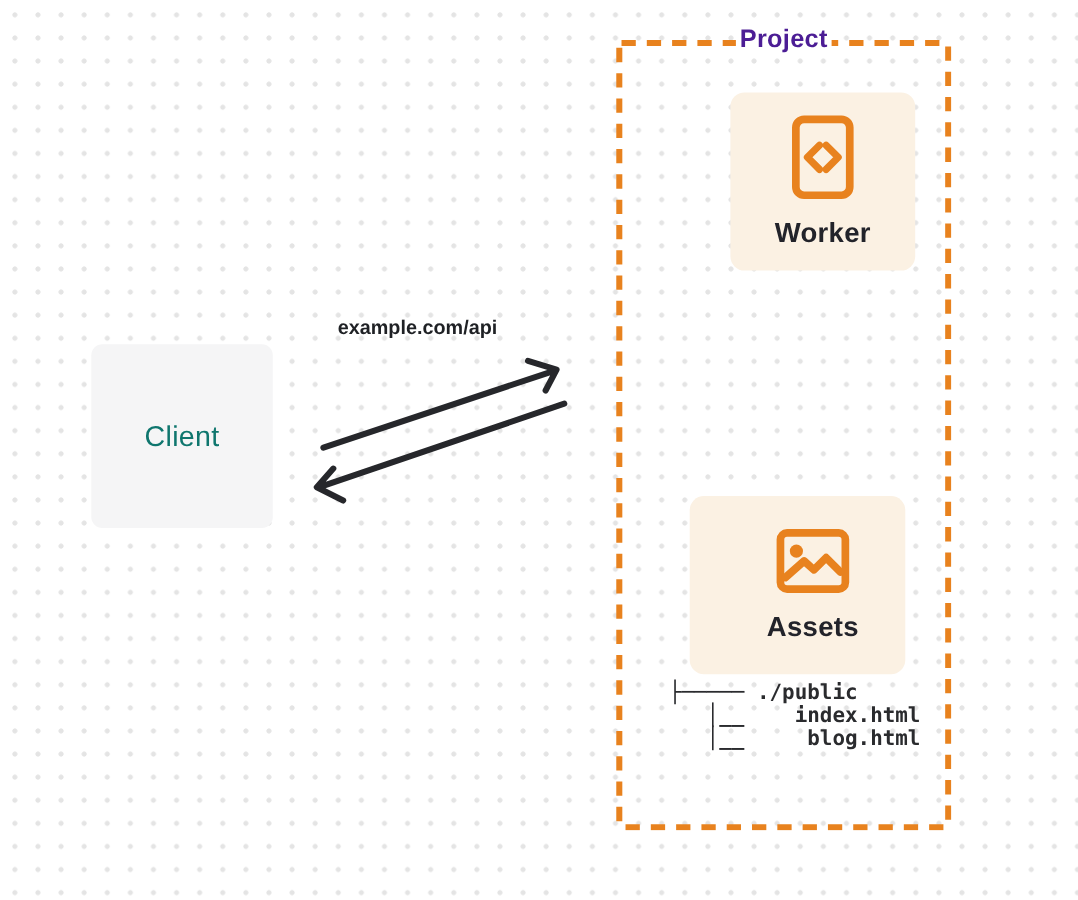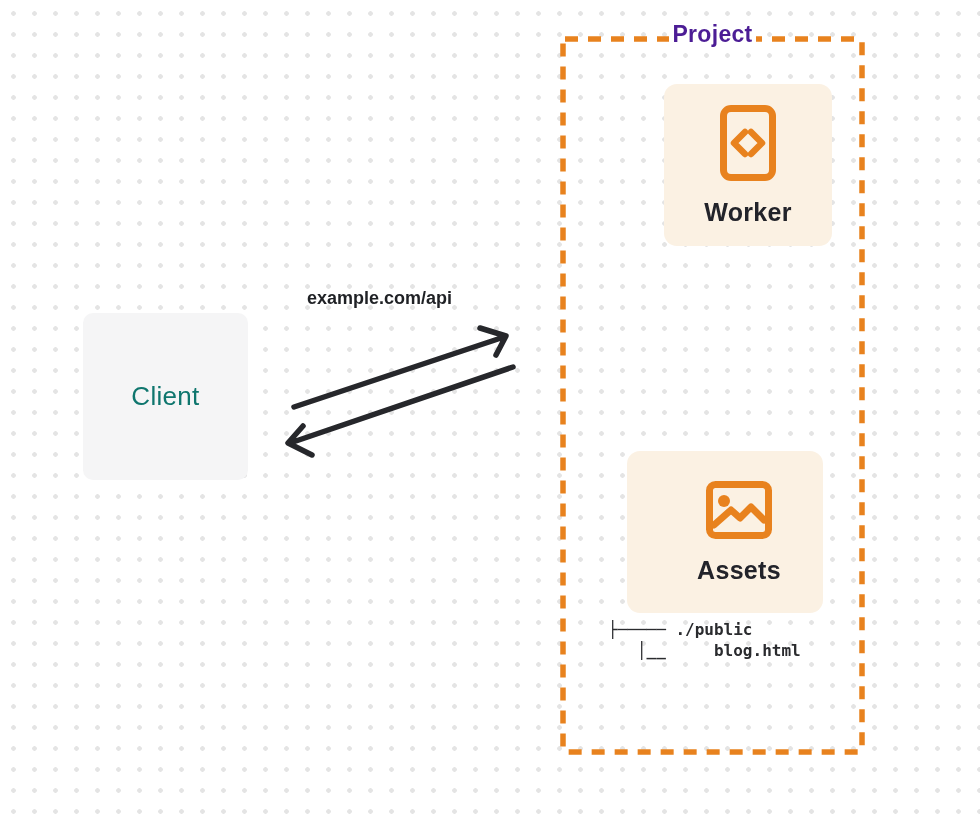--- a/index.html
+++ b/index.html
@@ -79,21 +79,21 @@
   }
   .worker-card { left: 72px; top: 48px; margin-left: 32px; }
   .assets-card { left: 67px; top: 415px; padding-left: 28px; }
 
   
   .file-tree {
     position: absolute;
     left: 608px; top: 619px;
     margin: 0;
     font-family: "DejaVu Sans Mono", "Liberation Mono", monospace;
-    font-size: 16px;
+    font-size: 19px;
     line-height: 21px;
     font-weight: 700;
     color: #2a2b2e;
   }
   .tree-line { display: block; white-space: pre; }
 </style>
 </head>
 <body>
 
 <div class="canvas">
@@ -129,15 +129,15 @@
     <div class="card assets-card">
       <svg width="68" height="60" viewBox="0 0 68 60">
         <rect x="4.5" y="4.5" width="59" height="51" rx="6" fill="none" stroke="#e8821e" stroke-width="7"></rect>
         <circle cx="19" cy="21" r="6" fill="#e8821e"></circle>
         <polyline points="9,45 26,30 35,38 46,27 59,40" fill="none" stroke="#e8821e" stroke-width="7" stroke-linecap="round" stroke-linejoin="round"></polyline>
       </svg>
       <span class="label">Assets</span>
     </div>
   </div>
 
-  <pre class="file-tree"><span class="tree-line">├───── ./public</span><span class="tree-line">   │__     blog.html</span></pre>
+  <pre class="file-tree"><span class="tree-line">├───── ./public</span><span class="tree-line">   │__    index.html</span><span class="tree-line">   │__     blog.html</span></pre>
 
 </div>
 
 </body></html>

